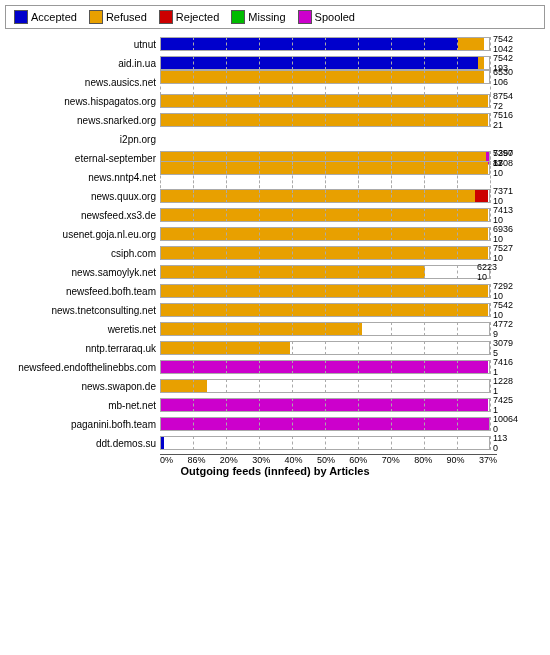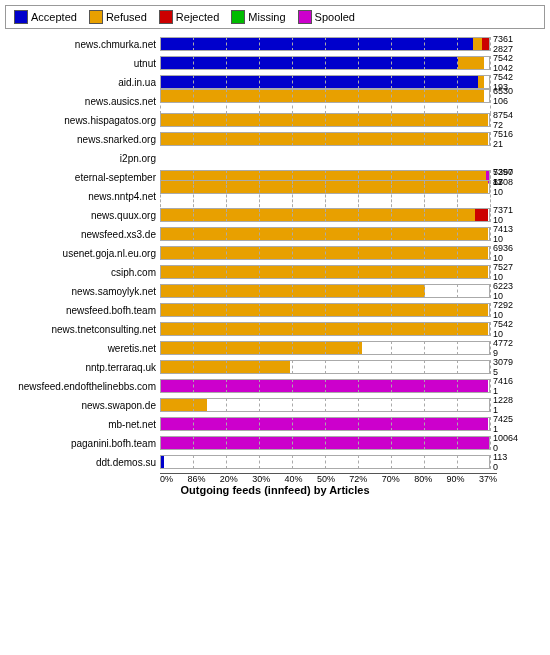--- a/index.html
+++ b/index.html
@@ -87,42 +87,20 @@
       <div class="legend-box" style="background:#00bb00;"></div>
       <span>Missing</span>
     </div>
     <div class="legend-item">
       <div class="legend-box" style="background:#cc00cc;"></div>
       <span>Spooled</span>
     </div>
   </div>
 
   <div class="chart-area" id="chart-area">
-  <div class="bar-row">
-        <div class="row-label">news.chmurka.net</div>
-        <div style="position: relative; flex: 1 1 0%; height: 14px;">
-          <div class="v-dashed" style="left: 0px; z-index: 1;"></div>
-          <div class="v-dashed" style="left: 33px; z-index: 1;"></div>
-          <div class="v-dashed" style="left: 66px; z-index: 1;"></div>
-          <div class="v-dashed" style="left: 99px; z-index: 1;"></div>
-          <div class="v-dashed" style="left: 132px; z-index: 1;"></div>
-          <div class="v-dashed" style="left: 165px; z-index: 1;"></div>
-          <div class="v-dashed" style="left: 198px; z-index: 1;"></div>
-          <div class="v-dashed" style="left: 231px; z-index: 1;"></div>
-          <div class="v-dashed" style="left: 264px; z-index: 1;"></div>
-          <div class="v-dashed" style="left: 297px; z-index: 1;"></div>
-          <div class="v-dashed" style="left: 330px; z-index: 1;"></div>
-          <div style="position: absolute; top: 0px; left: 0px; height: 14px; width: 330px; display: flex; border: 1px solid rgb(170, 170, 170);">
-            <div style="width: 313.5px; height: 100%; background: rgb(0, 0, 204);"></div>
-            <div style="width: 9.9px; height: 100%; background: rgb(232, 160, 0);"></div>
-            <div style="width: 6.6px; height: 100%; background: rgb(204, 0, 0);"></div>
-          </div>
-          <div style="position: absolute; left: 333px; top: -3px; font-size: 9px; line-height: 1.15; white-space: nowrap;">7361<br>2827</div>
-        </div>
-      </div>
       <div class="bar-row">
         <div class="row-label">utnut</div>
         <div style="position: relative; flex: 1 1 0%; height: 14px;">
           <div class="v-dashed" style="left: 0px; z-index: 1;"></div>
           <div class="v-dashed" style="left: 33px; z-index: 1;"></div>
           <div class="v-dashed" style="left: 66px; z-index: 1;"></div>
           <div class="v-dashed" style="left: 99px; z-index: 1;"></div>
           <div class="v-dashed" style="left: 132px; z-index: 1;"></div>
           <div class="v-dashed" style="left: 165px; z-index: 1;"></div>
           <div class="v-dashed" style="left: 198px; z-index: 1;"></div>
@@ -370,21 +348,21 @@
           <div class="v-dashed" style="left: 132px; z-index: 1;"></div>
           <div class="v-dashed" style="left: 165px; z-index: 1;"></div>
           <div class="v-dashed" style="left: 198px; z-index: 1;"></div>
           <div class="v-dashed" style="left: 231px; z-index: 1;"></div>
           <div class="v-dashed" style="left: 264px; z-index: 1;"></div>
           <div class="v-dashed" style="left: 297px; z-index: 1;"></div>
           <div class="v-dashed" style="left: 330px; z-index: 1;"></div>
           <div style="position: absolute; top: 0px; left: 0px; height: 14px; width: 330px; display: flex; border: 1px solid rgb(170, 170, 170);">
             <div style="width: 264px; height: 100%; background: rgb(232, 160, 0);"></div>
           </div>
-          <div style="position: absolute; left: 333px; top: -3px; font-size: 9px; line-height: 1.15; white-space: nowrap;">6223<br>10</div>
+          <div style="position: absolute; left: 317px; top: -3px; font-size: 9px; line-height: 1.15; white-space: nowrap;">6223<br>10</div>
         </div>
       </div>
       <div class="bar-row">
         <div class="row-label">newsfeed.bofh.team</div>
         <div style="position: relative; flex: 1 1 0%; height: 14px;">
           <div class="v-dashed" style="left: 0px; z-index: 1;"></div>
           <div class="v-dashed" style="left: 33px; z-index: 1;"></div>
           <div class="v-dashed" style="left: 66px; z-index: 1;"></div>
           <div class="v-dashed" style="left: 99px; z-index: 1;"></div>
           <div class="v-dashed" style="left: 132px; z-index: 1;"></div>
@@ -563,21 +541,21 @@
     </div>
 
   <div style="display:flex; margin-left:155px; margin-right:48px; margin-top:2px;">
     <div style="flex:1; display:flex; justify-content:space-between; border-top:1px solid #555;">
       <span style="font-size:9px;">0%</span>
       <span style="font-size:9px;">86%</span>
       <span style="font-size:9px;">20%</span>
       <span style="font-size:9px;">30%</span>
       <span style="font-size:9px;">40%</span>
       <span style="font-size:9px;">50%</span>
-      <span style="font-size:9px;">72%</span>
+      <span style="font-size:9px;">60%</span>
       <span style="font-size:9px;">70%</span>
       <span style="font-size:9px;">80%</span>
       <span style="font-size:9px;">90%</span>
       <span style="font-size:9px;">37%</span>
     </div>
   </div>
   <div class="x-label">Outgoing feeds (innfeed) by Articles</div>
 </div>
 
 </body></html>

